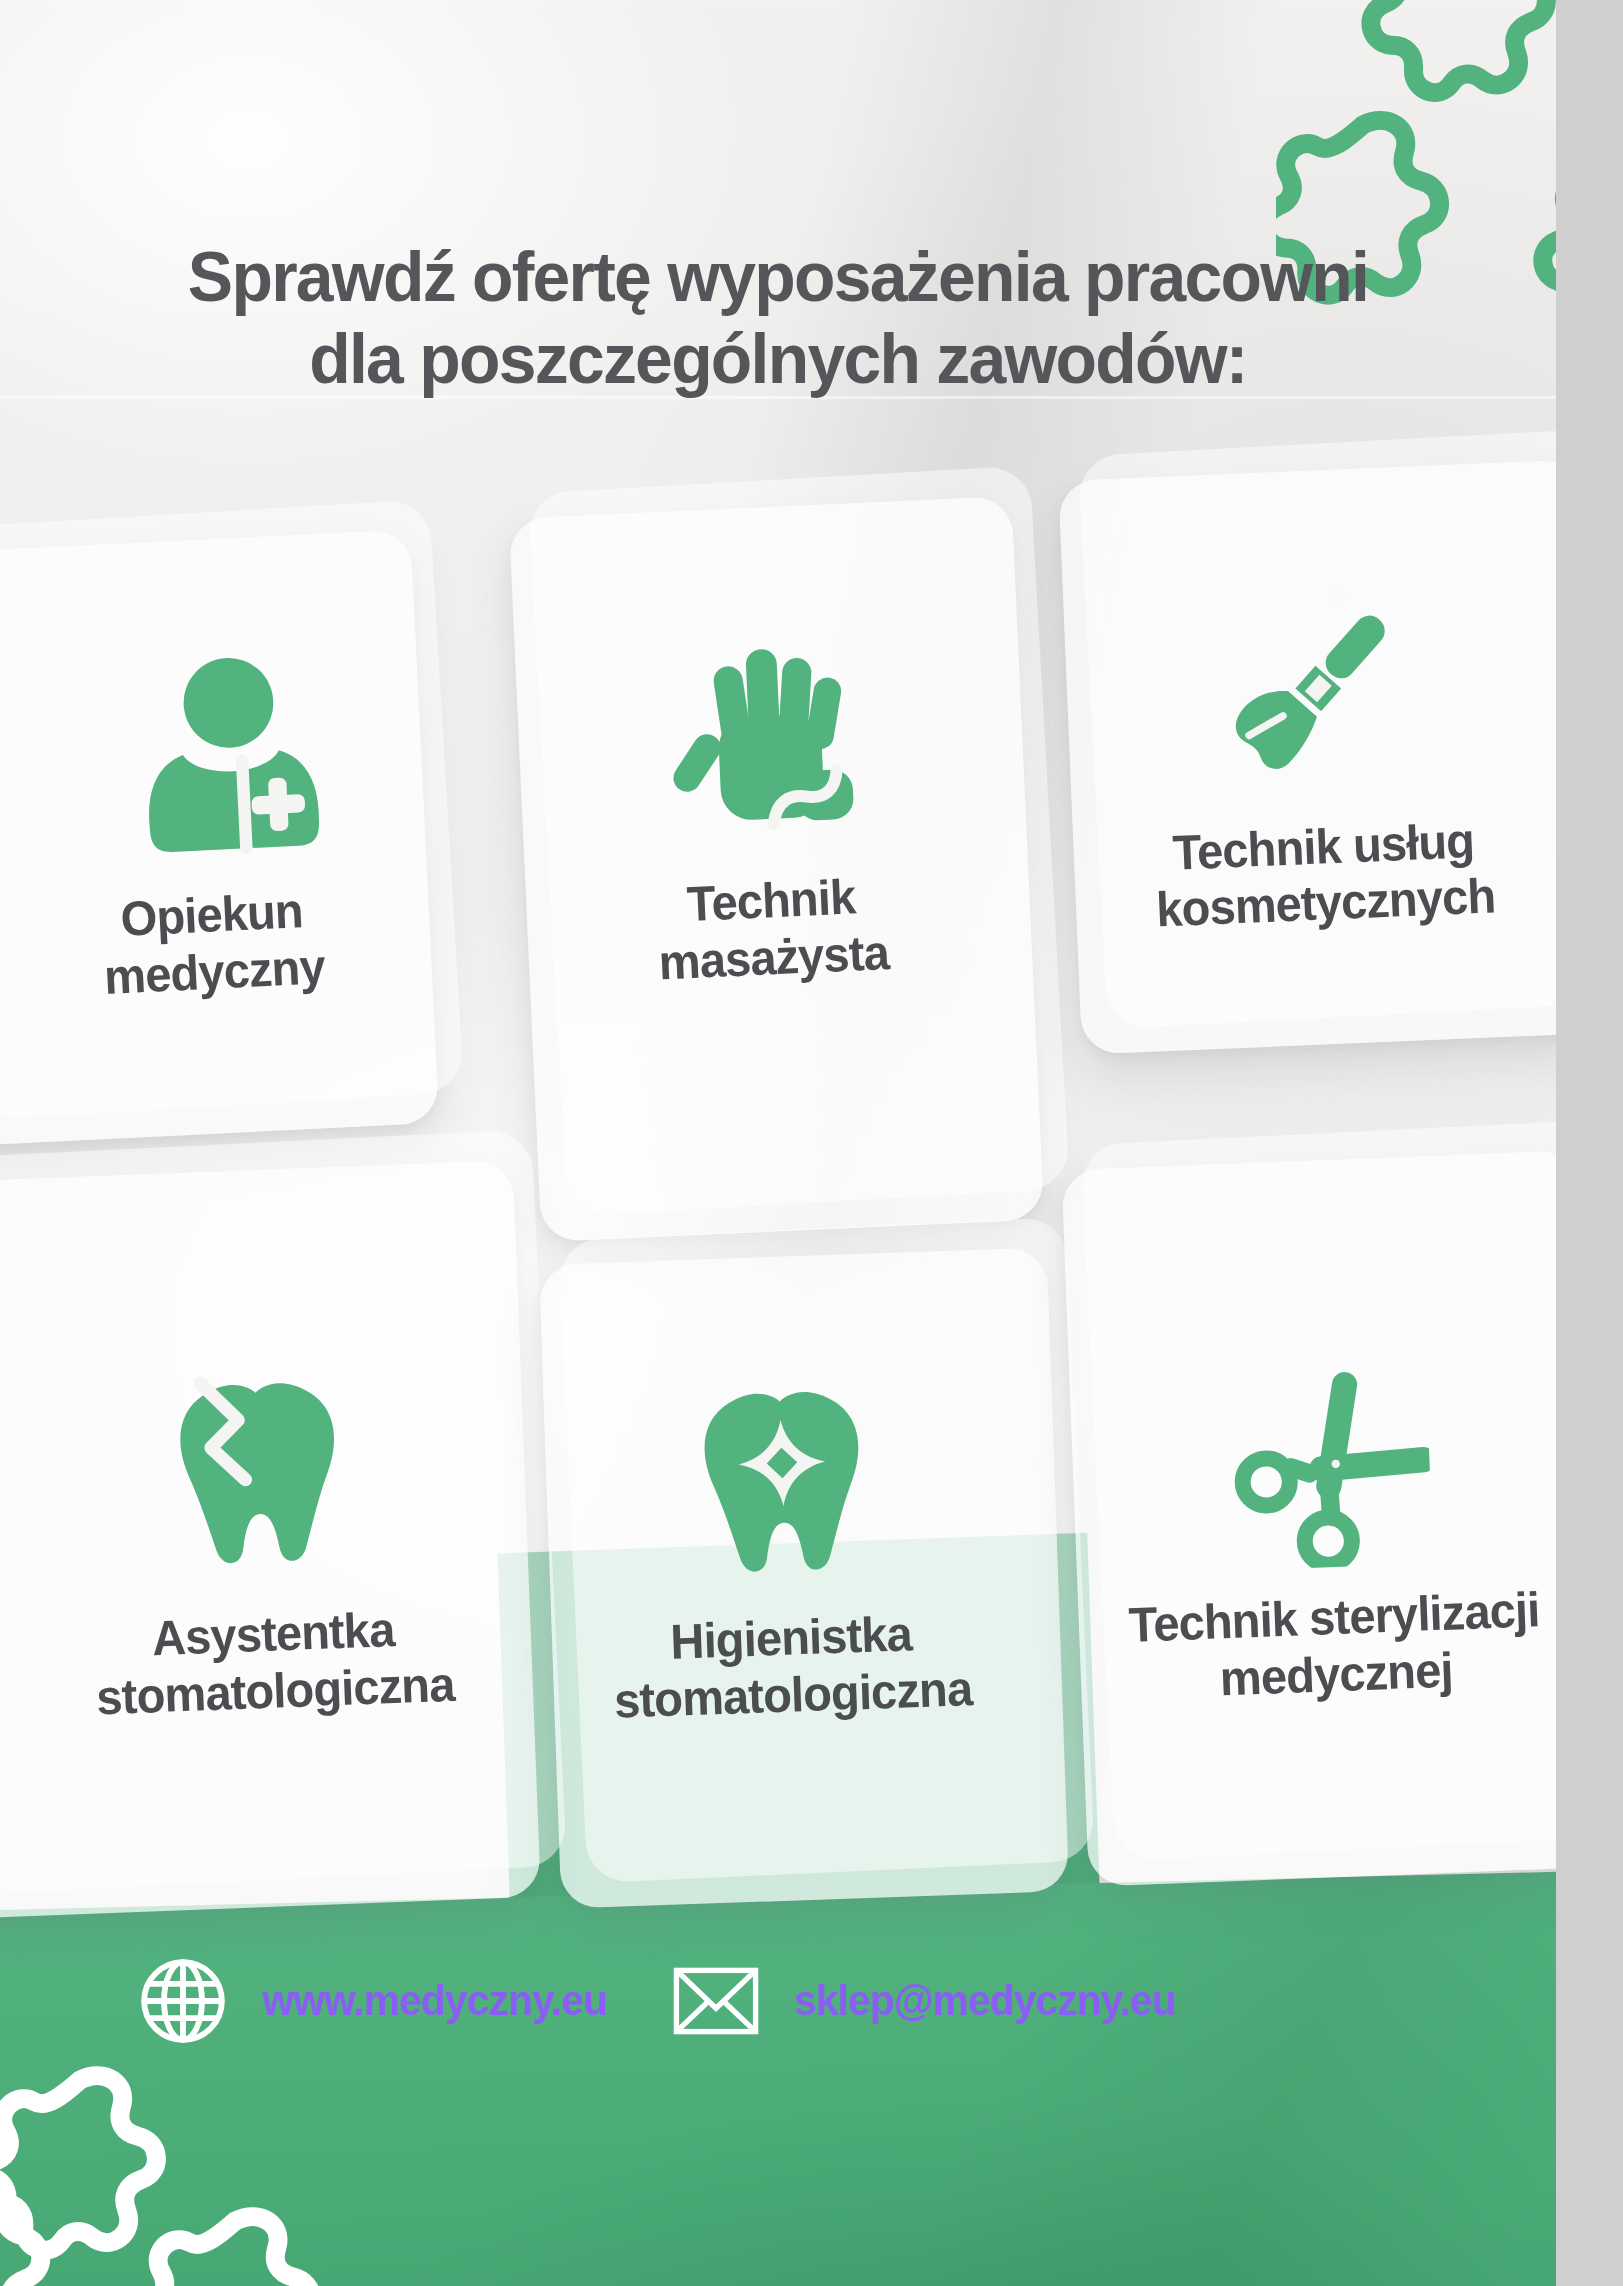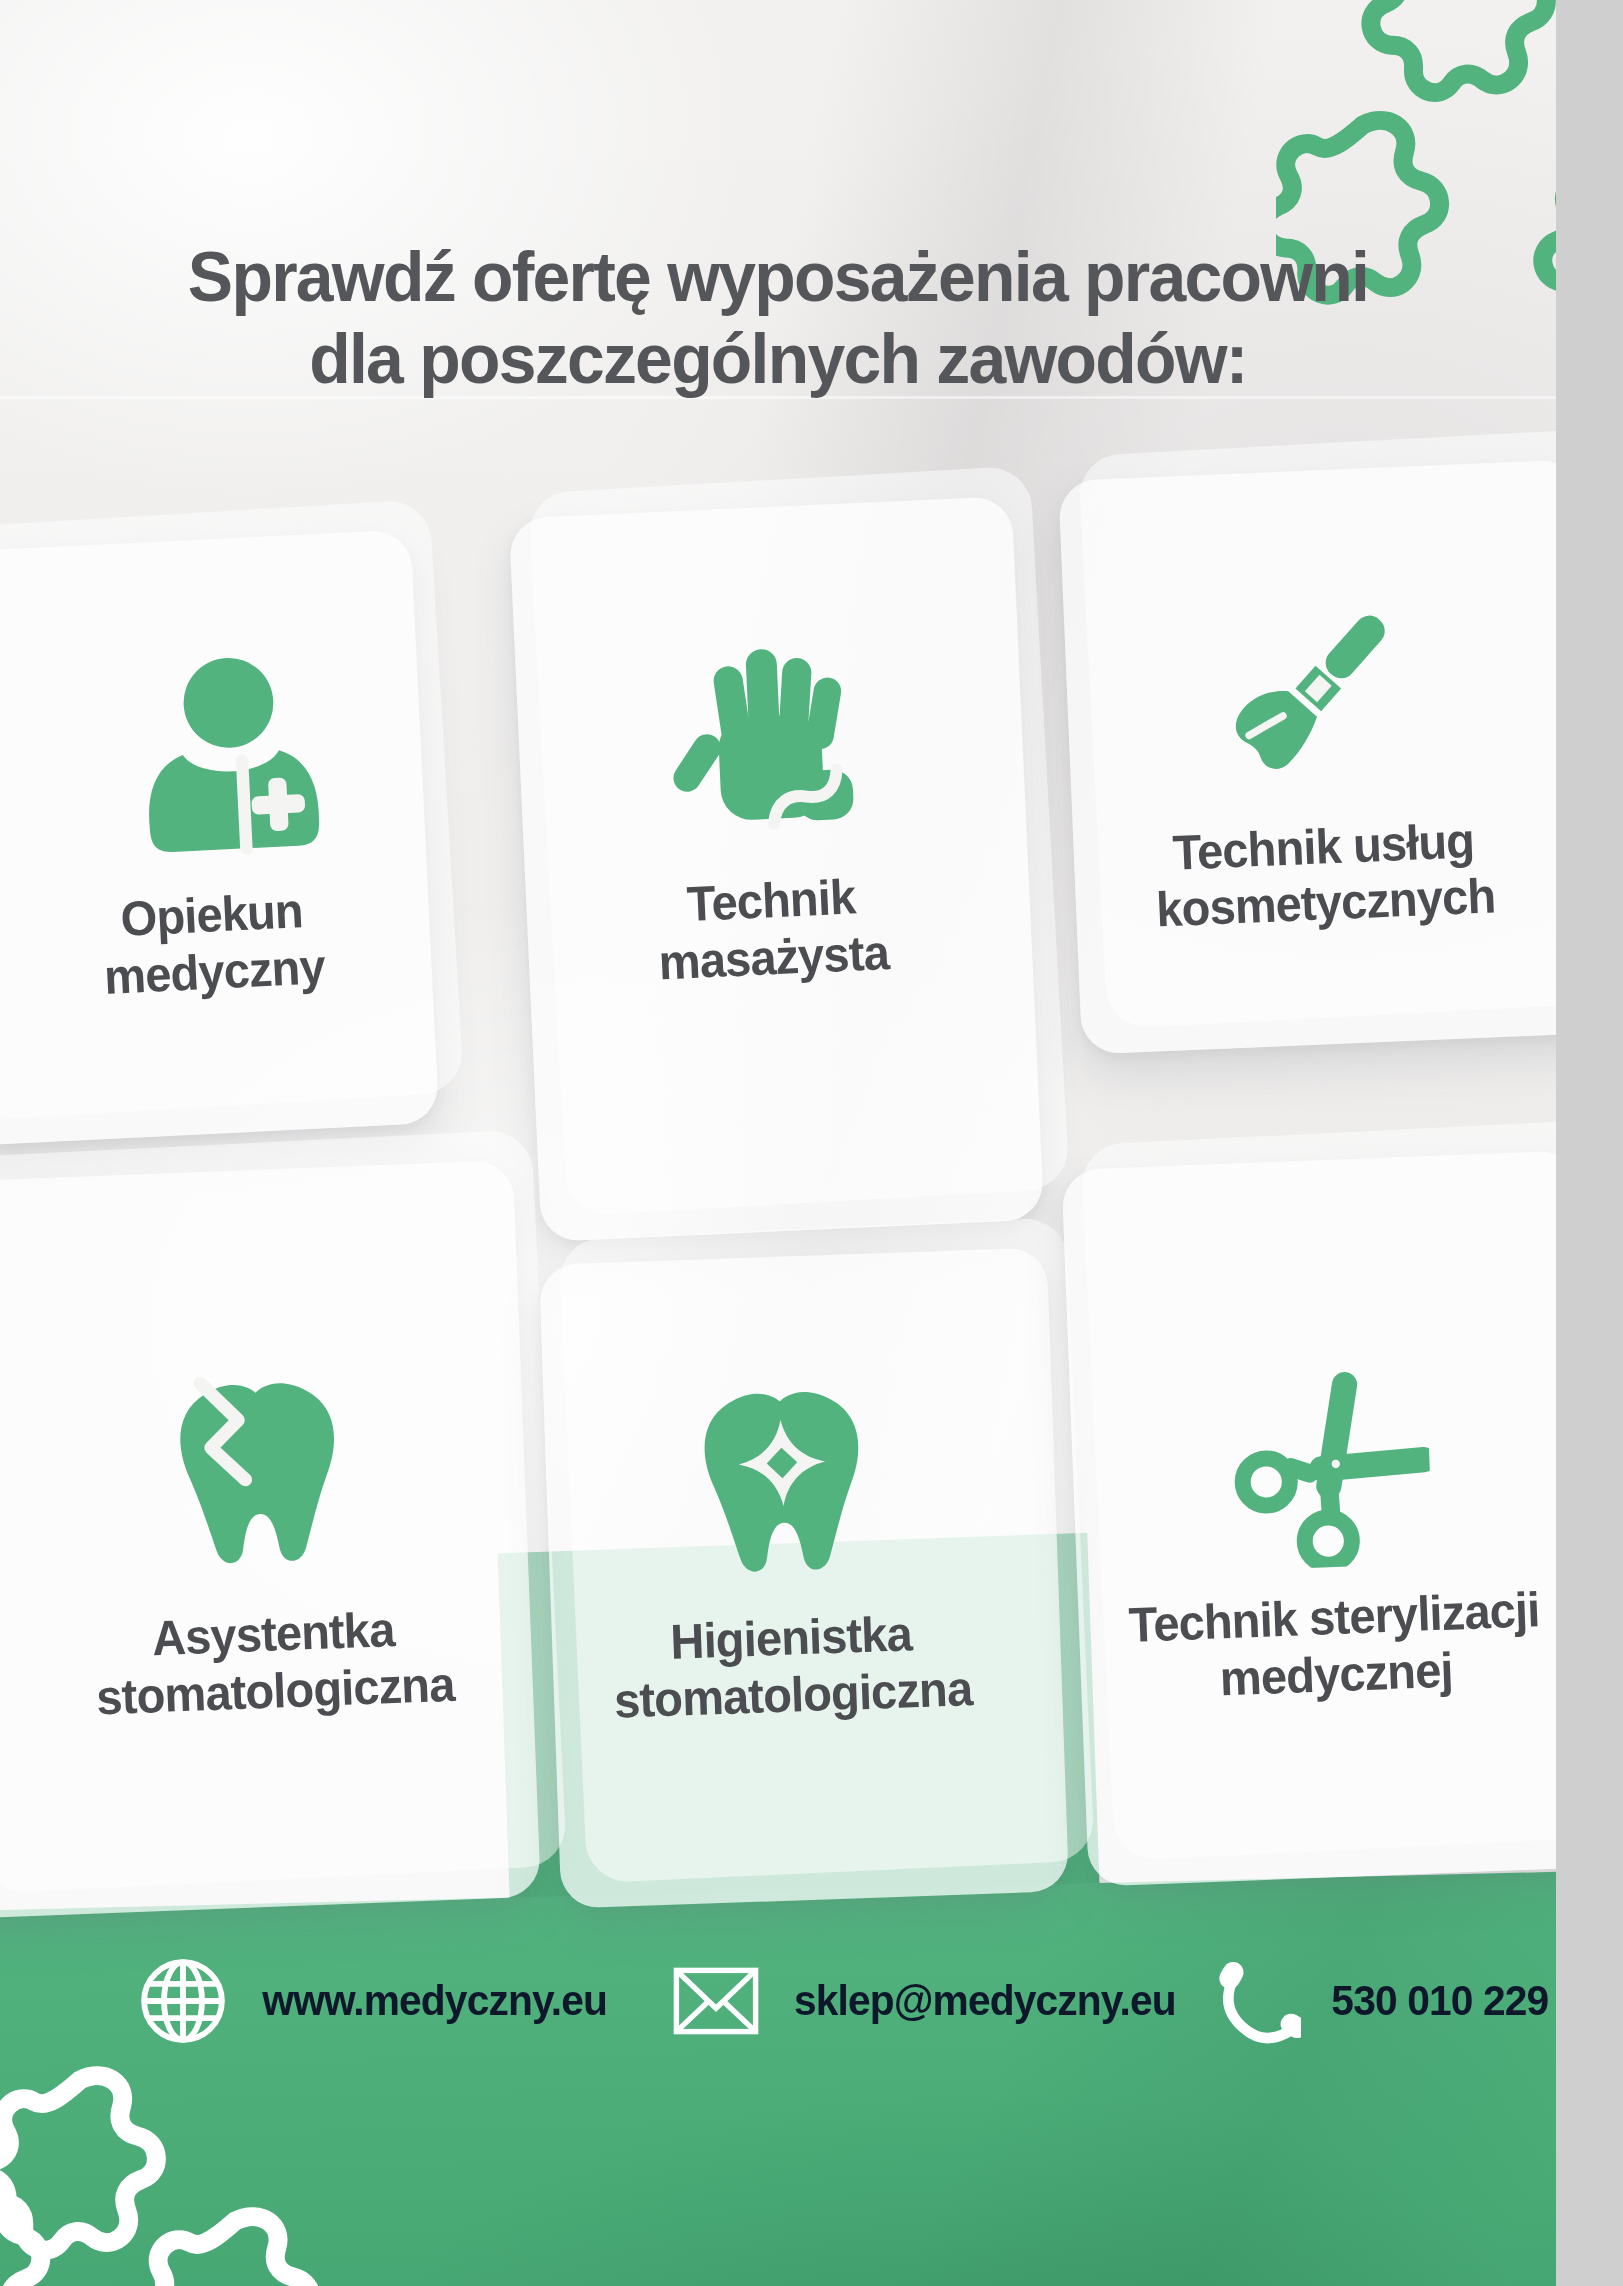--- a/index.html
+++ b/index.html
@@ -82,21 +82,21 @@
   .c5{left:550px;top:1256px;width:508px;height:644px;transform:rotate(-2deg);}
   .c5 .icon{margin-top:114px;transform:translateX(-18px);}
   .c5 .label{margin-top:33px;transform:translateX(-14.5px) scaleX(.96);}
   .c6{left:1075px;top:1160px;width:517px;height:717px;transform:rotate(-2.2deg);}
   .c6 .icon{margin-top:201px;transform:translateX(-5.4px);}
   .c6 .label{margin-top:22px;transform:translateX(-3.6px) scaleX(.96);}
 
   
   .contact{
     position:absolute;top:1942px;height:118px;
-    display:flex;align-items:center;gap:27px;color:#0f172a;
+    display:flex;align-items:center;gap:27px;color:#8b5cf6;
   }
   .contact .cicon{flex:none;display:block;}
   .contact .txt{font-weight:bold;font-size:42px;letter-spacing:-0.9px;transform:scaleX(.97);white-space:nowrap;}
   .g-web{left:136px;}
   .g-mail{left:671px;}
   .g-phone{left:1214px;}
 </style>
 </head>
 <body>
 
@@ -253,23 +253,15 @@
       <g fill="none" stroke="#ffffff" stroke-width="6">
         <rect x="-44" y="-34" width="88" height="68"></rect>
         <path d="M -44 -34 L 0 8 L 44 -34"></path>
         <path d="M -44 34 L -8 0"></path>
         <path d="M 44 34 L 8 0"></path>
       </g>
     </svg>
     <span class="txt">sklep@medyczny.eu</span>
   </div>
 
-  <div class="contact g-phone">
-    <svg class="cicon" width="87" height="87" viewBox="-50 -50 100 100">
-      <path d="M -28 -26 Q -44 8 -14 32 Q 10 52 40 32" fill="none" stroke="#ffffff" stroke-width="12" stroke-linecap="round"></path>
-      <rect x="-42" y="-46" width="24" height="32" rx="12" fill="#ffffff" transform="rotate(30 -30 -30)"></rect>
-      <rect x="26" y="16" width="32" height="24" rx="12" fill="#ffffff" transform="rotate(30 42 28)"></rect>
-    </svg>
-    <span class="txt">530 010 229</span>
-  </div>
 
 </div>
 
 
 </body></html>

